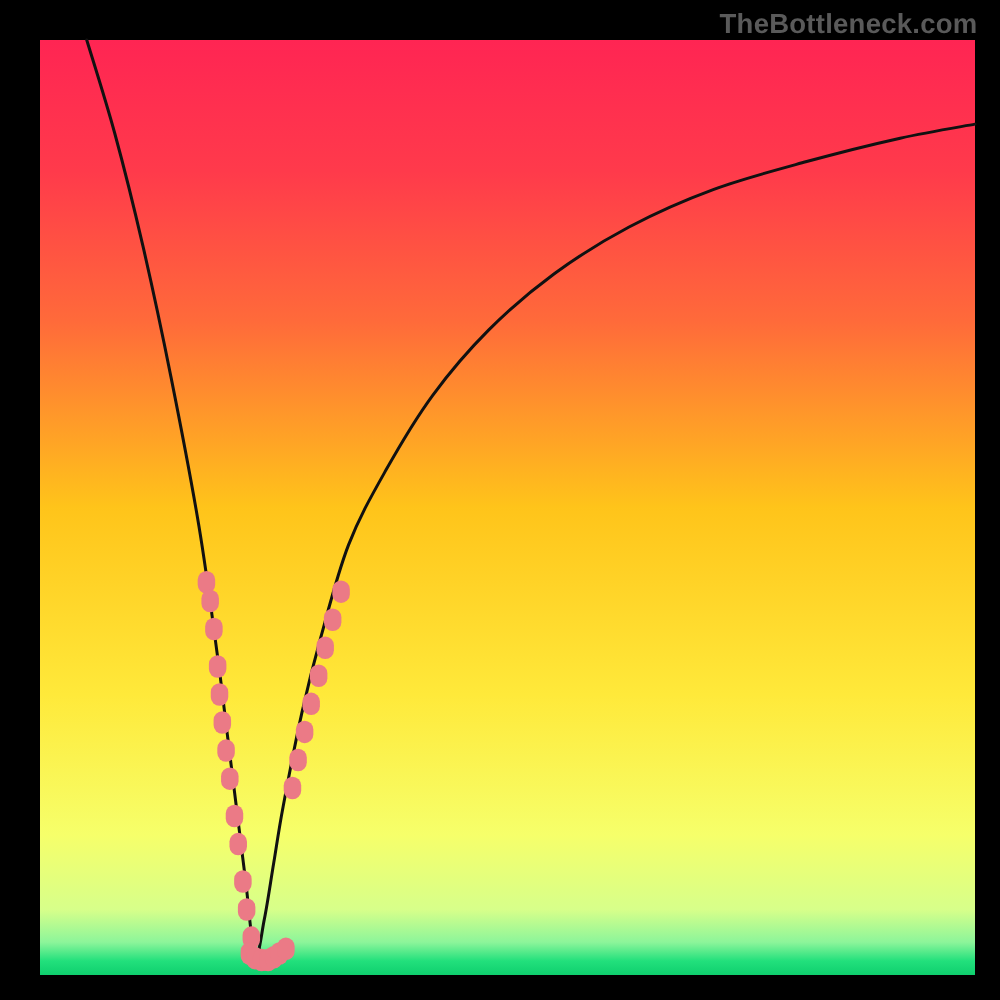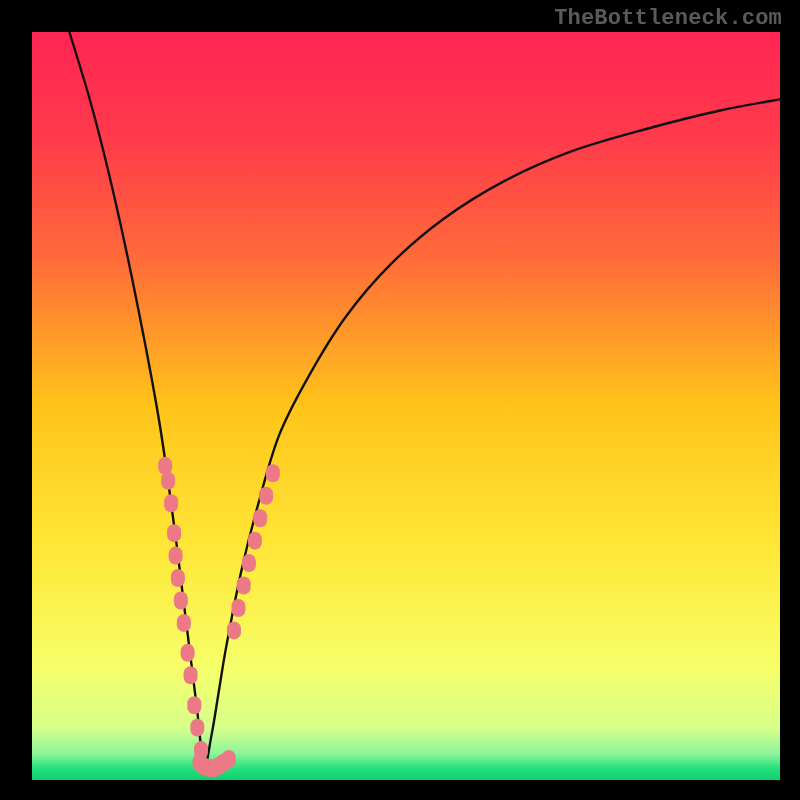--- a/index.html
+++ b/index.html
@@ -23,21 +23,21 @@
     left: 32px;
     top: 32px;
     width: 748px;
     height: 748px;
     
   }
   .watermark {
     position: absolute;
     top: 6px;
     right: 18px;
-    font-family: Liberation Mono, monospace;
+    font-family: Liberation Sans, sans-serif;
     font-size: 22px;
     font-weight: 600;
     color: #5a5a5a;
     letter-spacing: 0.2px;
   }
   svg.curve {
     position: absolute;
     left: 0;
     top: 0;
     width: 748px;

